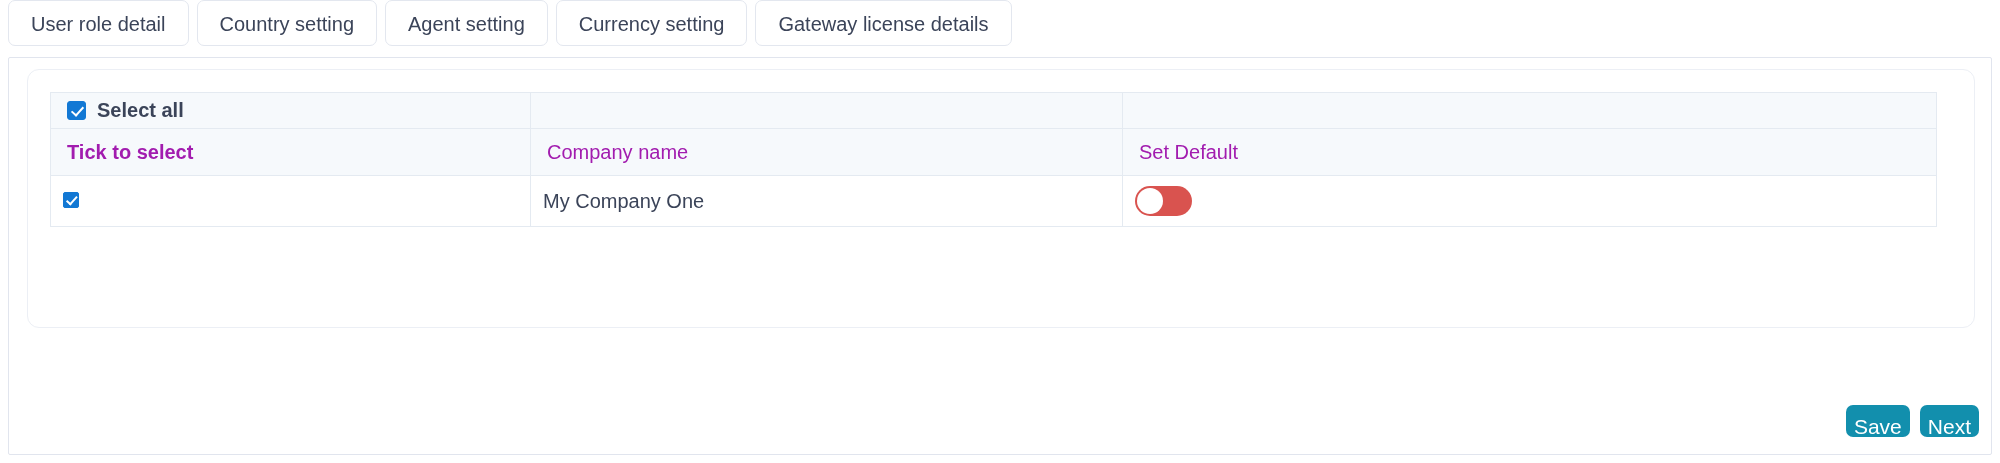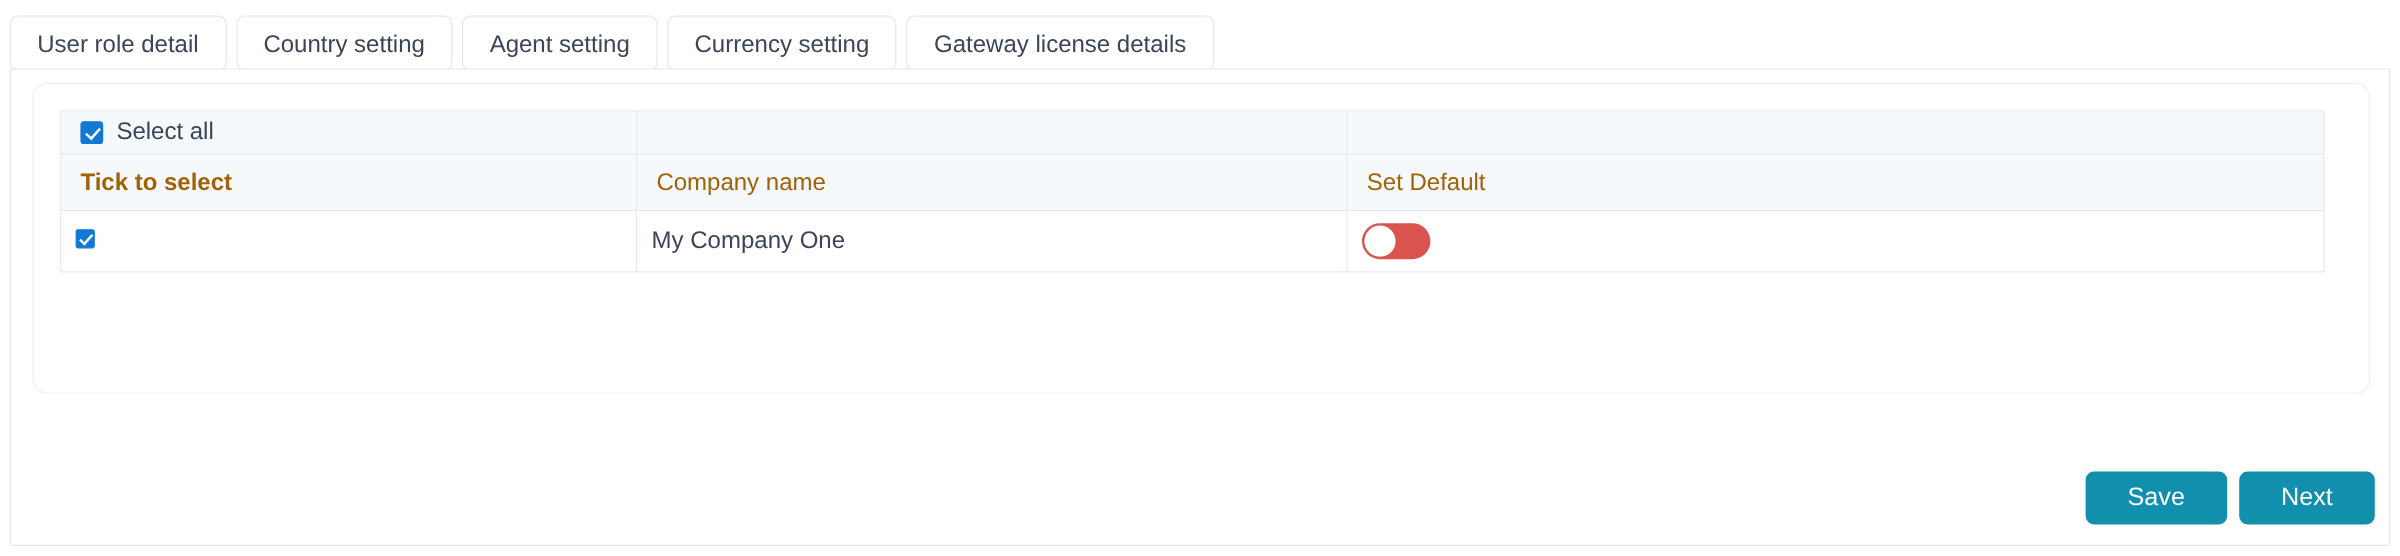--- a/index.html
+++ b/index.html
@@ -22,21 +22,21 @@
     height: 463px;
     box-sizing: border-box;
     padding: 0;
   }
 
   
   .tab-strip {
     display: flex;
     align-items: flex-start;
     gap: 8px;
-    padding: 13px 0 0 8px;
+    padding: 0 0 0 8px;
     height: 49px;
     box-sizing: border-box;
   }
   .tab {
     border: 1px solid #e3e7ef;
     border-radius: 7px;
     background: #ffffff;
     padding: 0 22px;
     height: 46px;
     line-height: 46px;
@@ -98,28 +98,28 @@
   }
 
   .col-tick   { width: 480px; }
   .col-name   { width: 592px; }
   .col-default{ width: 814px; }
 
   .row-selectall td {
     background: #f6f9fc;
     height: 36px;
     font-size: 20px;
-    font-weight: 400;
+    font-weight: 700;
   }
   .row-headers th {
     background: #f6f9fc;
     height: 47px;
     font-size: 20px;
     font-weight: 400;
-    color: #a16207;
+    color: #a21caf;
   }
   .row-headers th.bold { font-weight: 700; }
 
   .row-body td {
     background: #ffffff;
     height: 51px;
     font-size: 20px;
     color: #3b4459;
     padding-left: 12px;
   }
@@ -196,22 +196,22 @@
     display: flex;
     gap: 10px;
   }
   .btn {
     background: #128fad;
     color: #ffffff;
     border: none;
     border-radius: 7px;
     font-family: "Liberation Sans", sans-serif;
     font-size: 21px;
-    padding: 0 35px;
-    height: 44px;
+    padding: 0 8px;
+    height: 32px;
     line-height: 44px;
     cursor: pointer;
   }
 </style>
 </head>
 <body>
 
 <div class="page">
 
   <div class="tab-strip">

